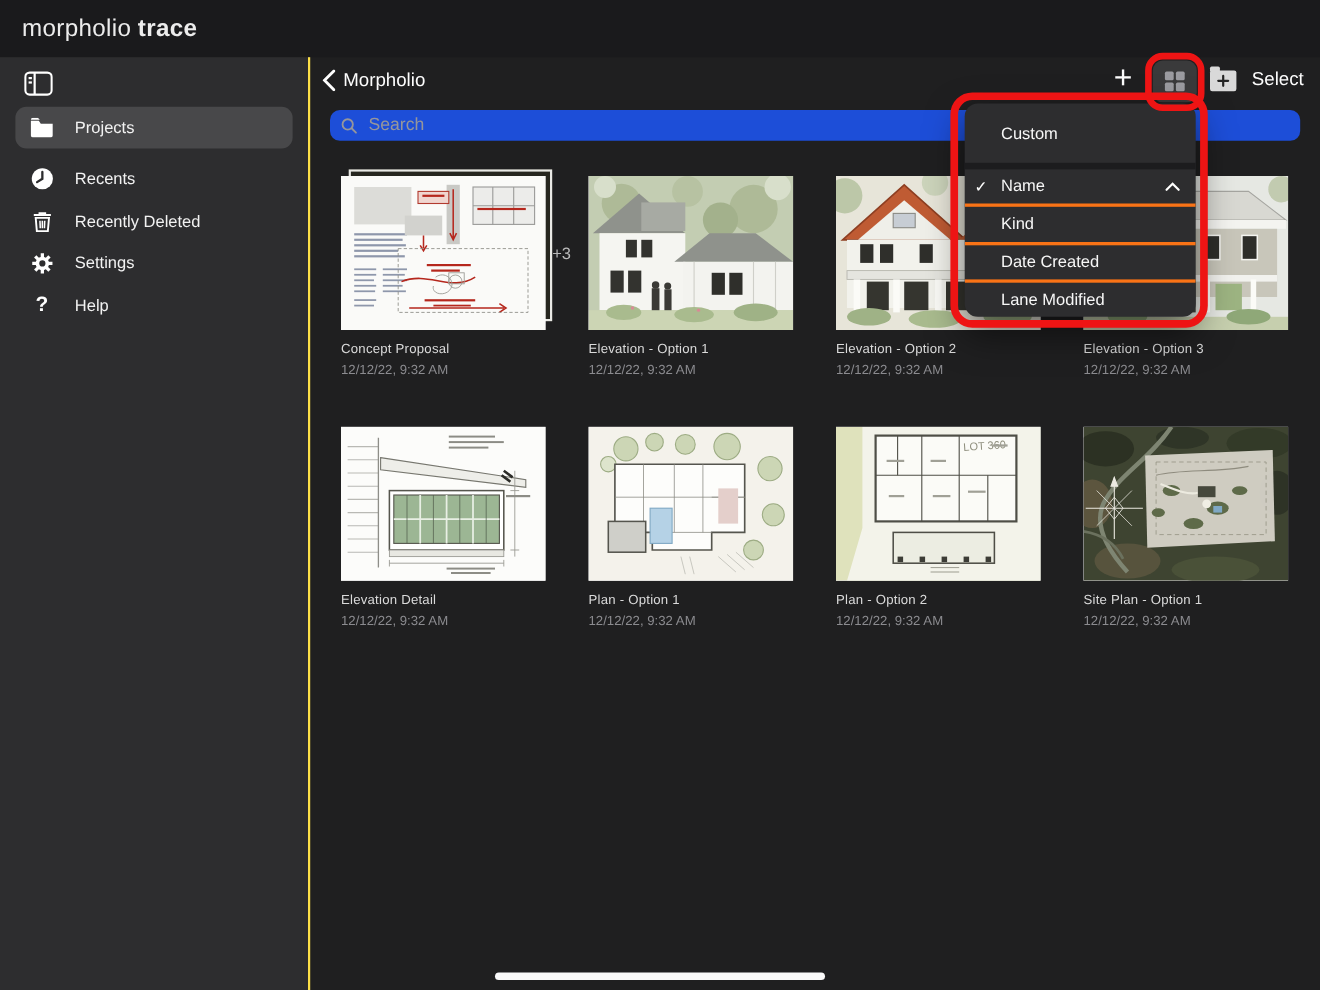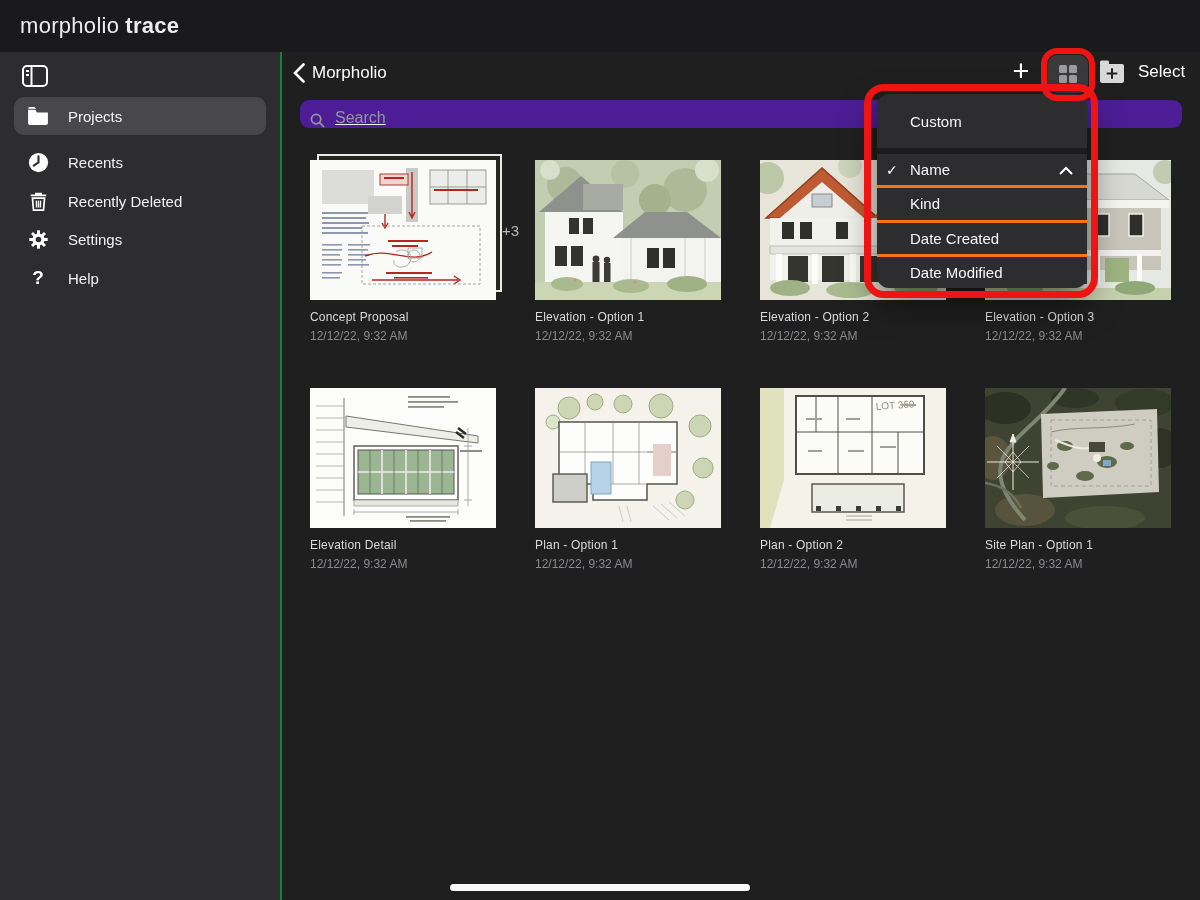--- a/index.html
+++ b/index.html
@@ -5,42 +5,42 @@
   html,body{margin:0;padding:0;background:#000;}
   #app{position:relative;width:1200px;height:900px;background:#1f1f20;overflow:hidden;
        font-family:"Liberation Sans","DejaVu Sans",sans-serif;color:#f0f0f0;}
   
   #topbar{position:absolute;left:0;top:0;width:1200px;height:52px;background:#1a1a1c;}
   .brand{position:absolute;left:20px;top:13px;font-size:22px;color:#ececec;letter-spacing:.3px;}
   .brand .light{font-weight:400;}
   .brand .bold{font-weight:700;margin-left:6px;}
   
   #sidebar{position:absolute;left:0;top:52px;width:282px;height:848px;background:#2d2d2f;
-           border-right:2px solid #15803d;box-sizing:border-box;}
+           border-right:2px solid #fde047;box-sizing:border-box;}
   #sidebar-toggle{position:absolute;left:22px;top:12px;width:26px;height:24px;cursor:pointer;}
   .side-item{position:absolute;left:14px;width:252px;height:38px;border-radius:10px;
              display:flex;align-items:center;cursor:pointer;}
   .side-item.active{background:#48484a;}
   .side-icon{width:24px;height:24px;margin-left:12px;display:flex;align-items:center;justify-content:center;flex:none;}
   .side-label{margin-left:18px;font-size:15px;color:#f2f2f2;}
   .qmark{font-size:19px;font-weight:700;color:#fff;}
   
   #back-btn{position:absolute;left:293px;top:63px;display:flex;align-items:center;cursor:pointer;}
   #back-btn .back-label{font-size:17px;color:#fdfdfd;margin-left:7px;}
   #proj-title{position:absolute;left:582px;top:65px;width:320px;text-align:center;
               font-size:16px;font-weight:700;color:#e7bd2f;}
   #add-btn{position:absolute;left:1006px;top:56px;width:30px;height:32px;font-size:29px;font-weight:300;
            color:#fdfdfd;text-align:center;line-height:30px;cursor:pointer;}
   #grid-btn{position:absolute;left:1048px;top:55px;width:40px;height:38px;border-radius:9px;
             background:#3a3a3b;display:flex;align-items:center;justify-content:center;cursor:pointer;}
   #select-btn{position:absolute;left:1098px;top:59px;display:flex;align-items:center;cursor:pointer;}
   #select-btn .select-label{font-size:17px;color:#fdfdfd;margin-left:12px;}
   
   #searchbar{position:absolute;left:300px;top:100px;width:882px;height:28px;border-radius:9px;
-             background:#4c1d95;display:flex;align-items:flex-end;text-decoration:underline;}
+             background:#1d4ed8;display:flex;align-items:center;}
   #search-input{background:transparent;border:none;outline:none;color:#d8d8d8;font-size:16px;
                 width:800px;margin-left:8px;font-family:inherit;}
   #search-input::placeholder{color:#96969b;}
   
   .card{position:absolute;width:186px;cursor:pointer;}
   .thumb{position:relative;width:186px;height:140px;overflow:hidden;background:#fff;z-index:2;}
   .thumb svg{display:block;width:100%;height:100%;}
   .stack{position:absolute;left:7px;top:-6px;width:185px;height:138px;background:#26261f;
          border:2px solid #e9e9e5;box-sizing:border-box;z-index:1;}
   .badge{position:absolute;left:192px;top:62px;font-size:15px;color:#b9b9b9;z-index:2;}
@@ -553,21 +553,21 @@
           </svg>
       </span>
     </div>
     <div class="menu-row">
       <span class="menu-label">Kind</span>
     </div>
     <div class="menu-row">
       <span class="menu-label">Date Created</span>
     </div>
     <div class="menu-row">
-      <span class="menu-label">Date Modified</span>
+      <span class="menu-label">Lane Modified</span>
     </div>
   </div>
 
   <div class="anno" id="anno-icon"></div>
   <div class="anno" id="anno-menu"></div>
 
   <div id="home-indicator"></div>
 
 </div>
 

